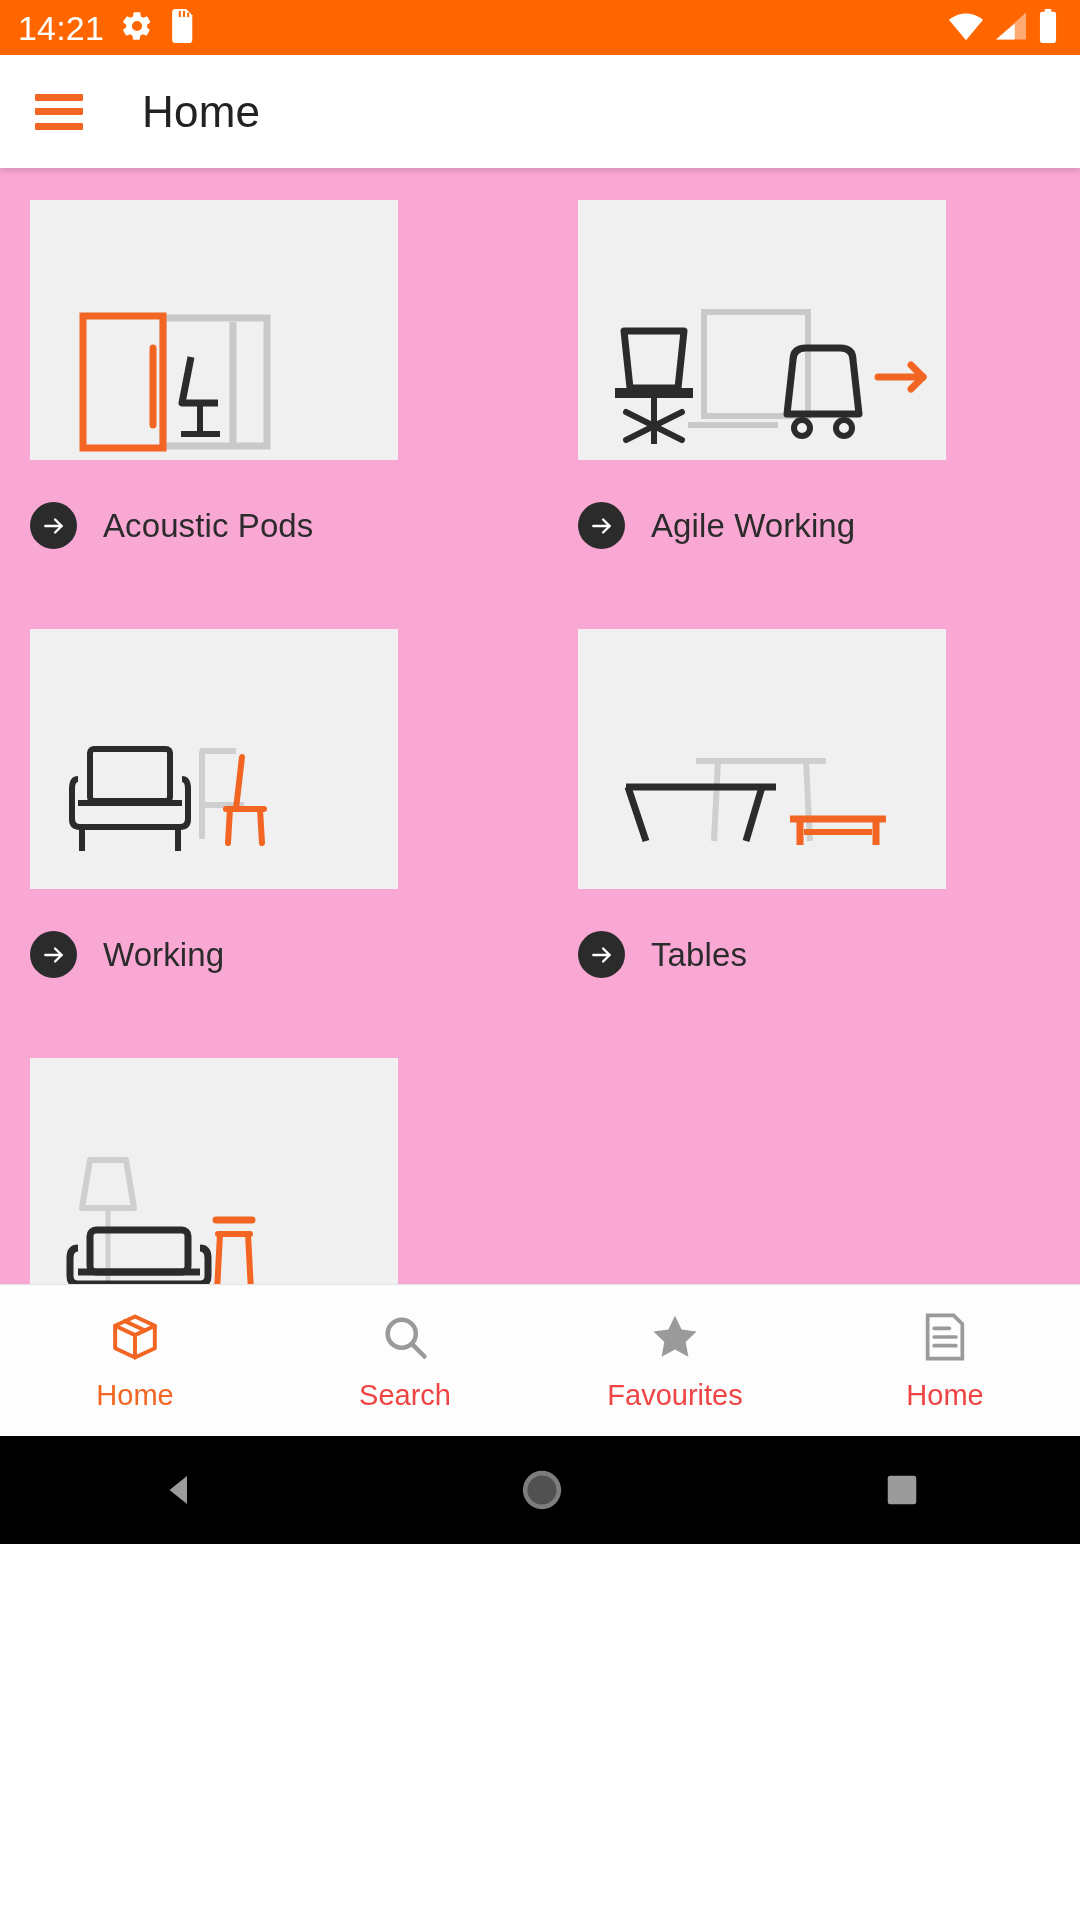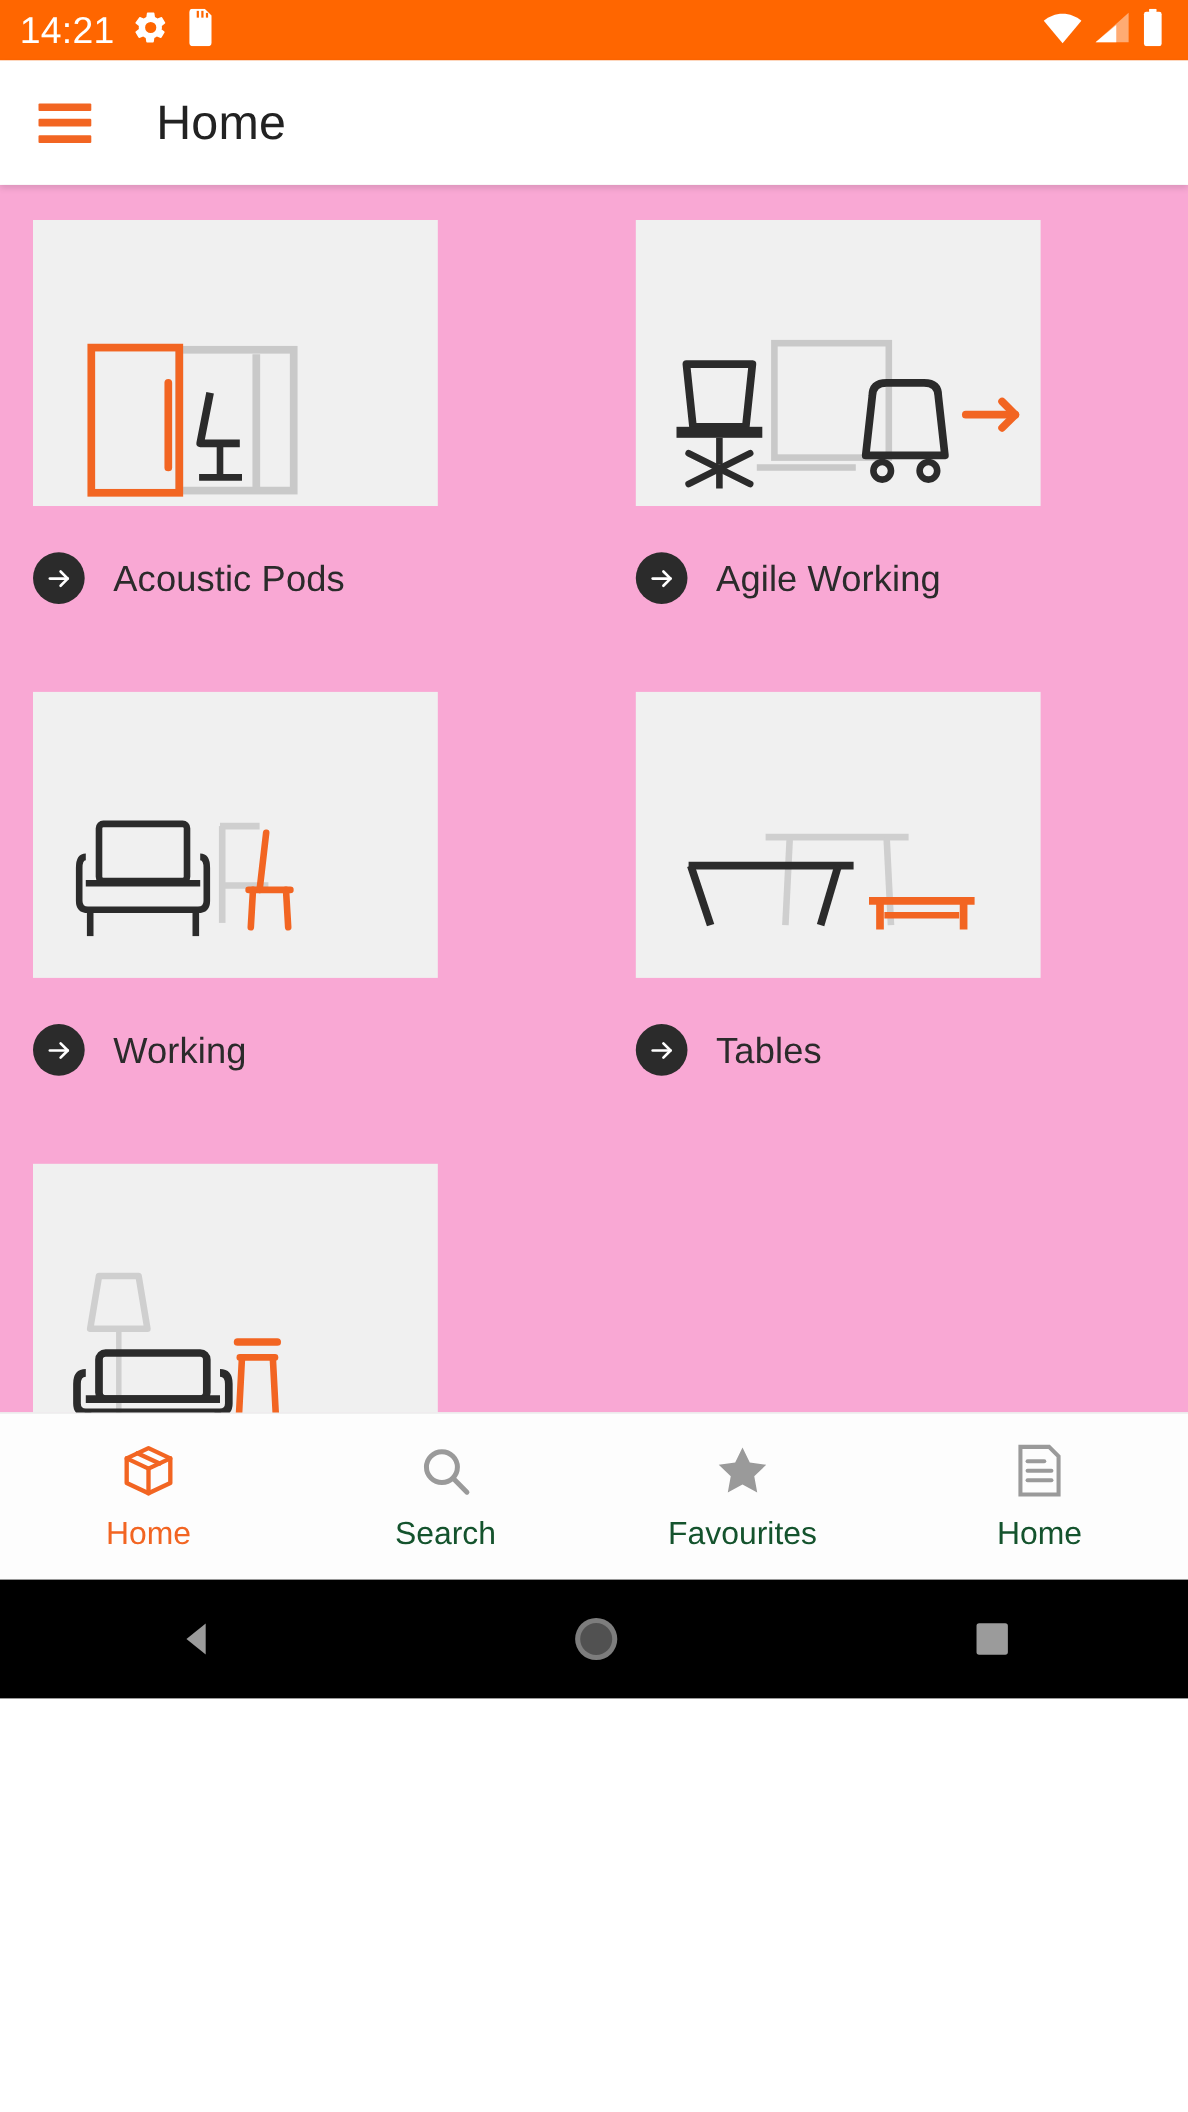--- a/index.html
+++ b/index.html
@@ -46,21 +46,21 @@
     display:flex; align-items:center; justify-content:center; flex:0 0 47px;
   }
   .card-label { margin-left:26px; font-size:33px; color:#2b2b2b; letter-spacing:.1px; }
 
   
   .tabbar {
     flex:0 0 152px; background:#fdfdfd; border-top:1px solid #e4e4e4;
     display:flex; align-items:center;
   }
   .tab { flex:1 1 25%; display:flex; flex-direction:column; align-items:center; justify-content:center; gap:14px; }
-  .tab-label { font-size:29px; color:#14532d; }
+  .tab-label { font-size:29px; color:#ef4444; }
   .tab.active .tab-label { color:#F26522; }
   .tab-icon { height:56px; display:flex; align-items:center; justify-content:center; }
 
   
   .navbar { flex:0 0 108px; background:#000000; display:flex; align-items:center; justify-content:space-around; }
   .navbar div { display:flex; align-items:center; justify-content:center; }
 </style>
 </head>
 <body>
 

